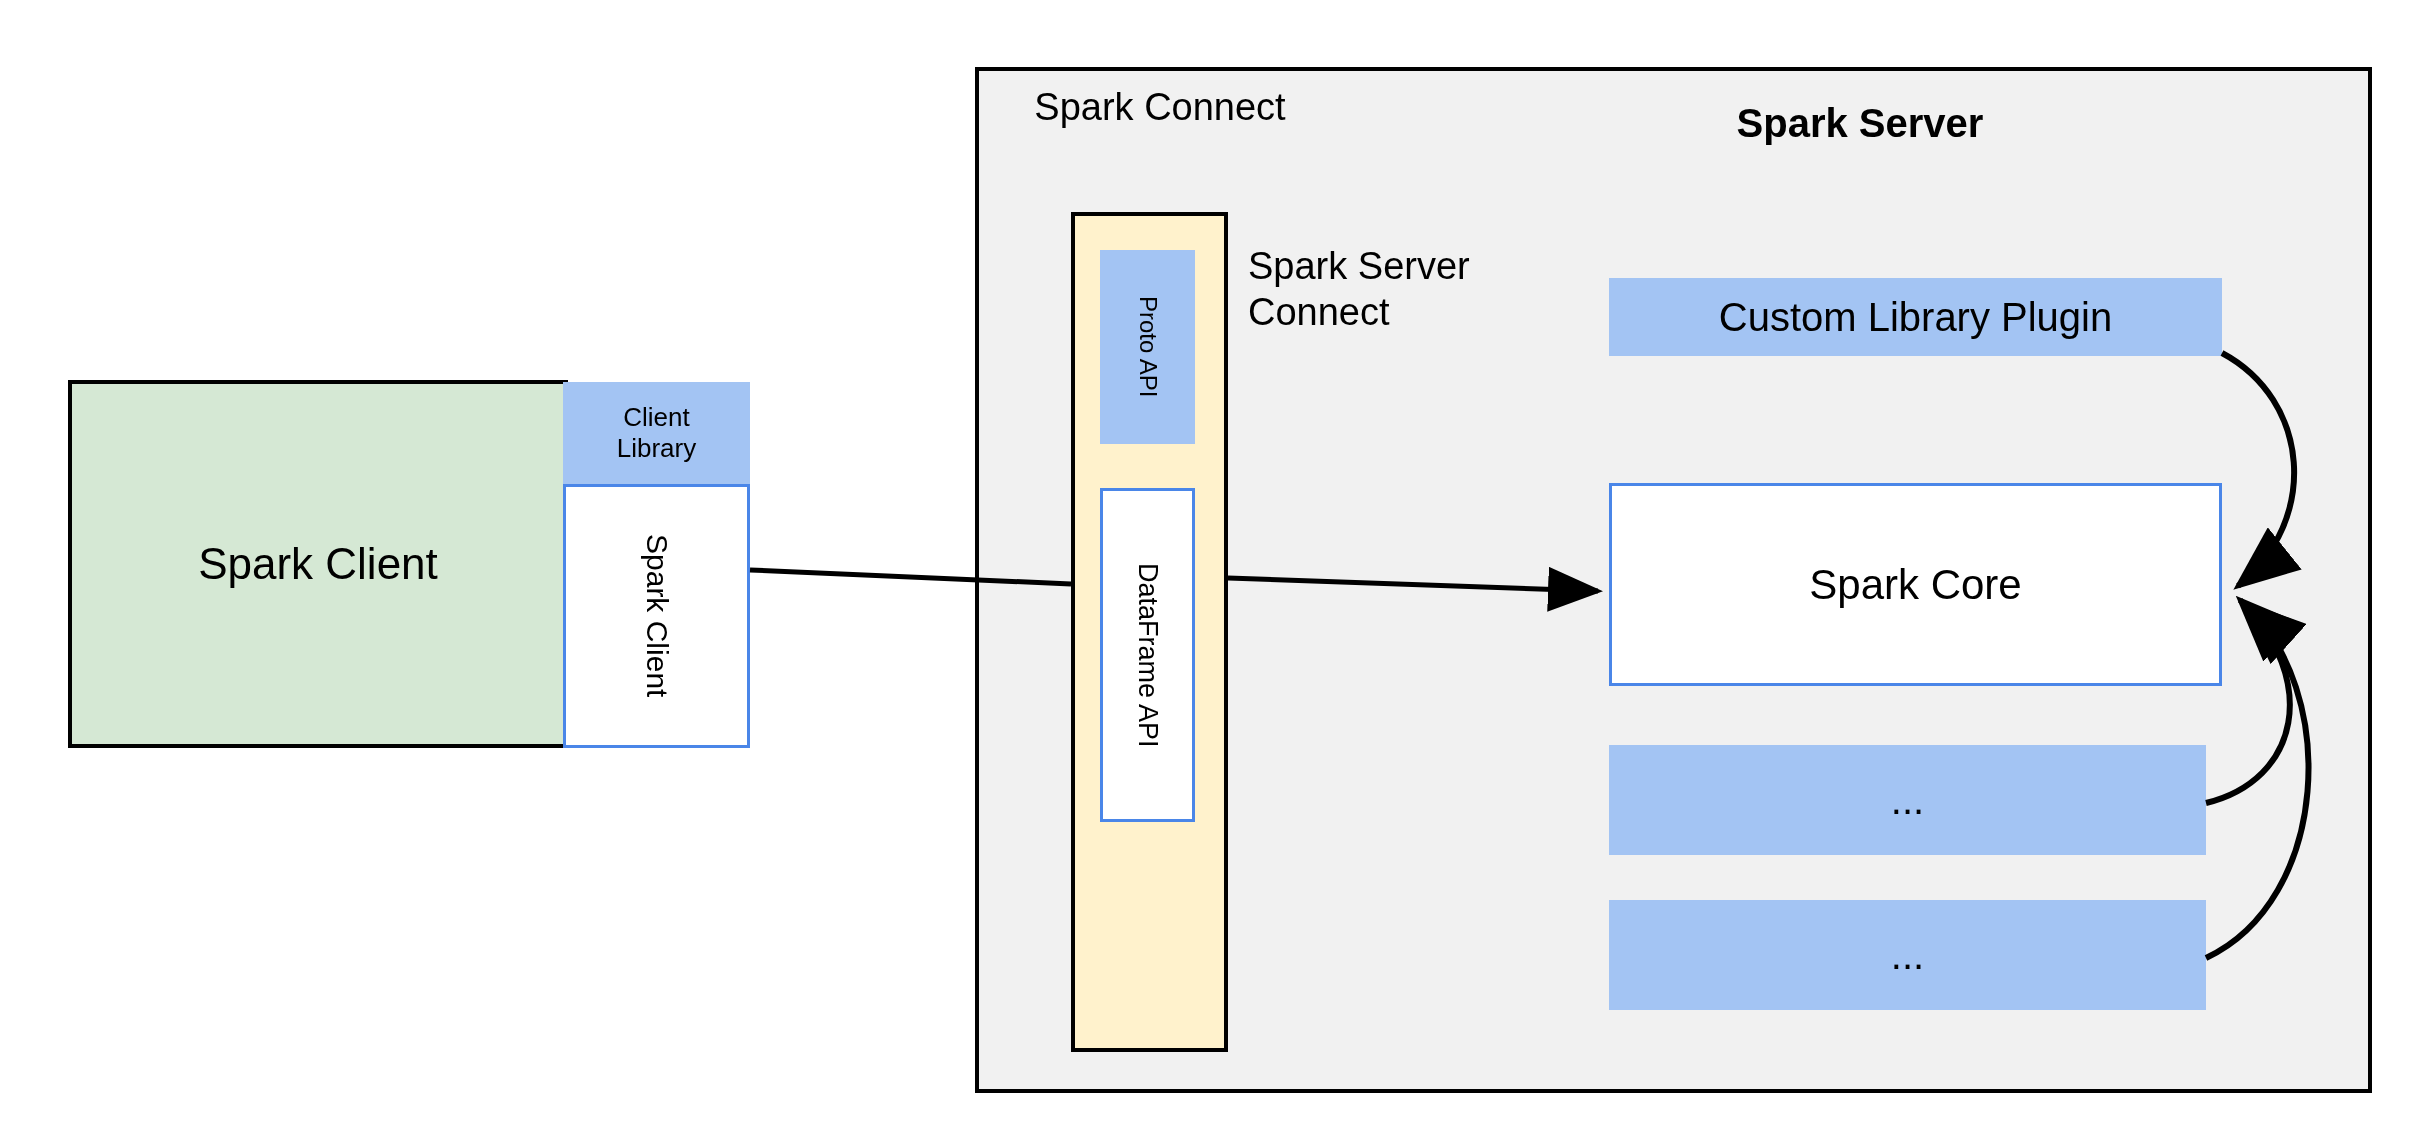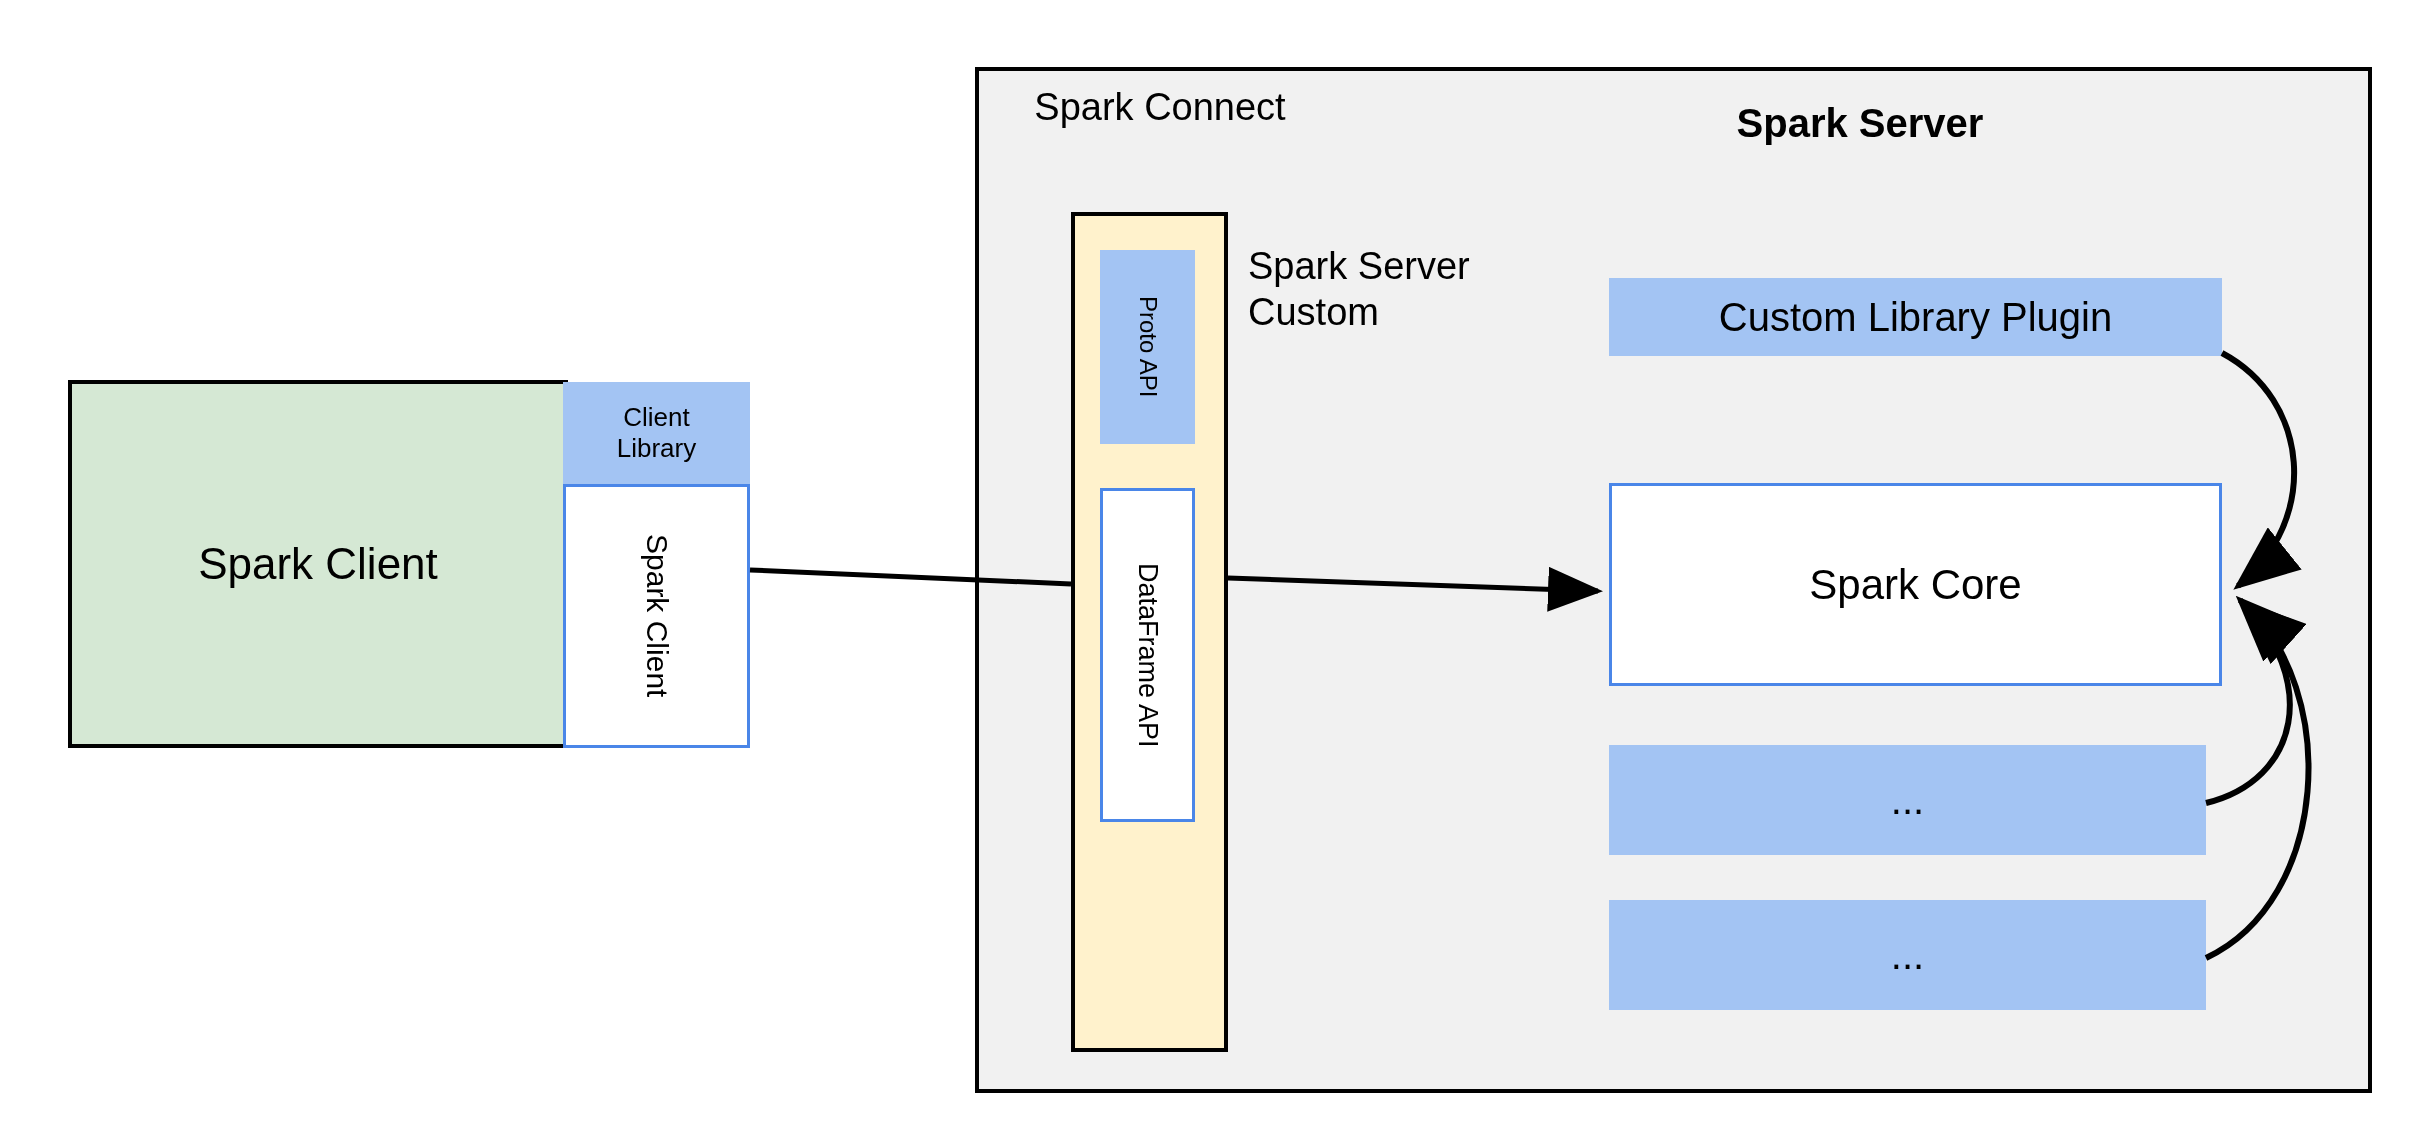--- a/index.html
+++ b/index.html
@@ -124,21 +124,21 @@
     <div>
       <div>Spark Connect</div>
     </div>
   </div>
 
   <div class="box" id="spark-server-title">Spark Server</div>
 
   <div class="box" id="spark-server-library-label">
     <div>
       <div>Spark Server</div>
-      <div>Custom</div>
+      <div>Connect</div>
     </div>
   </div>
 
   <div class="box" id="connect-api-column"></div>
 
   <div class="box" id="proto-api-box">
     <span class="vtext">Proto API</span>
   </div>
 
   <div class="box" id="dataframe-api-box">

